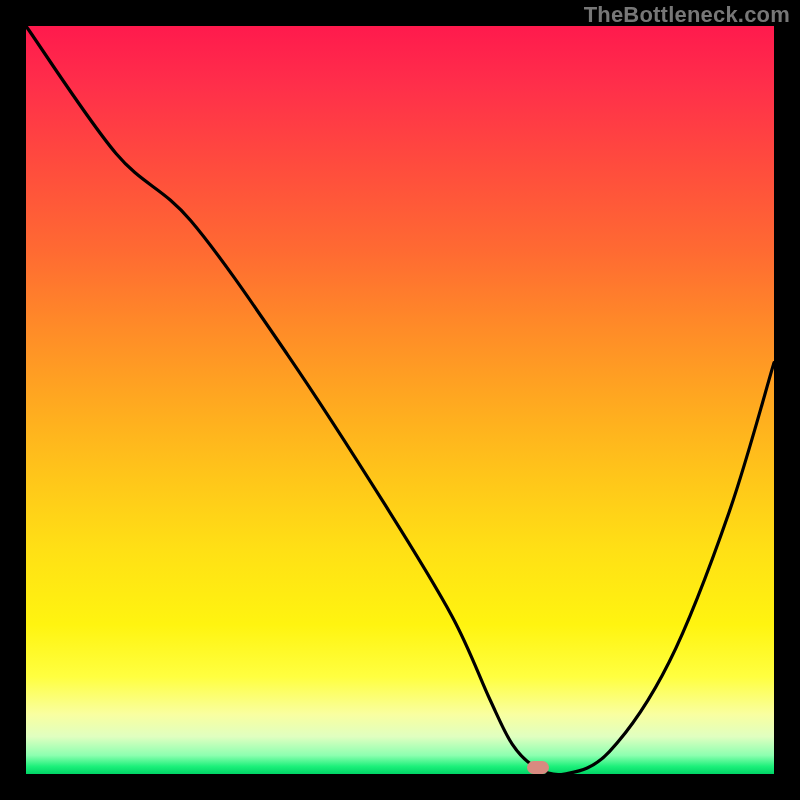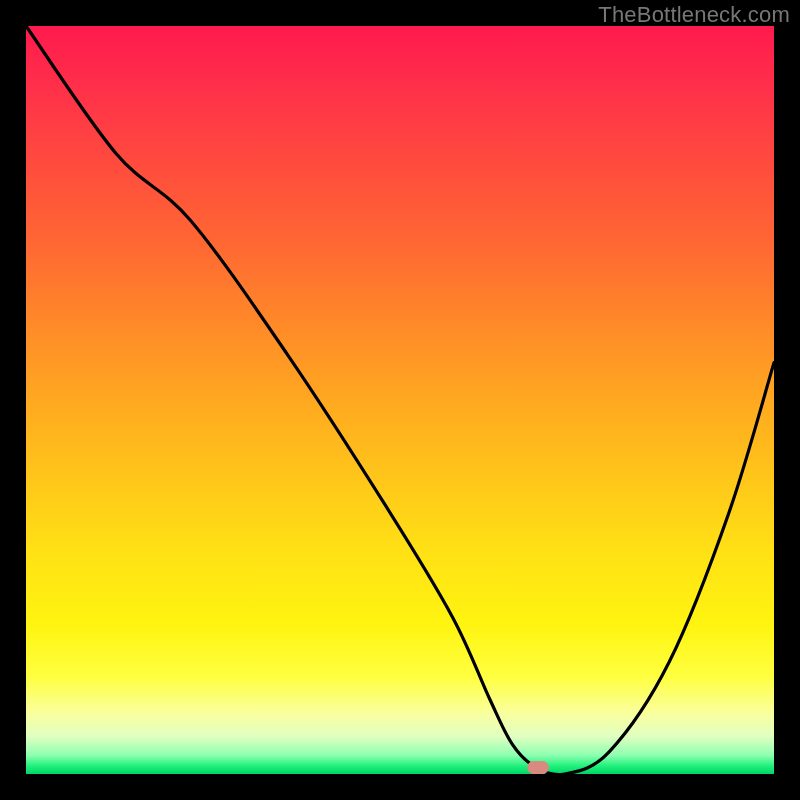--- a/index.html
+++ b/index.html
@@ -18,21 +18,21 @@
     width: 800px;
     height: 800px;
     background: #000;
   }
   .watermark {
     position: absolute;
     top: 2px;
     right: 10px;
     color: #777;
     font-size: 22px;
-    font-weight: 400;
+    font-weight: 700;
     letter-spacing: 0.2px;
     user-select: none;
   }
   .plot-area {
     position: absolute;
     left: 26px;
     top: 26px;
     width: 748px;
     height: 748px;
     background: linear-gradient(

